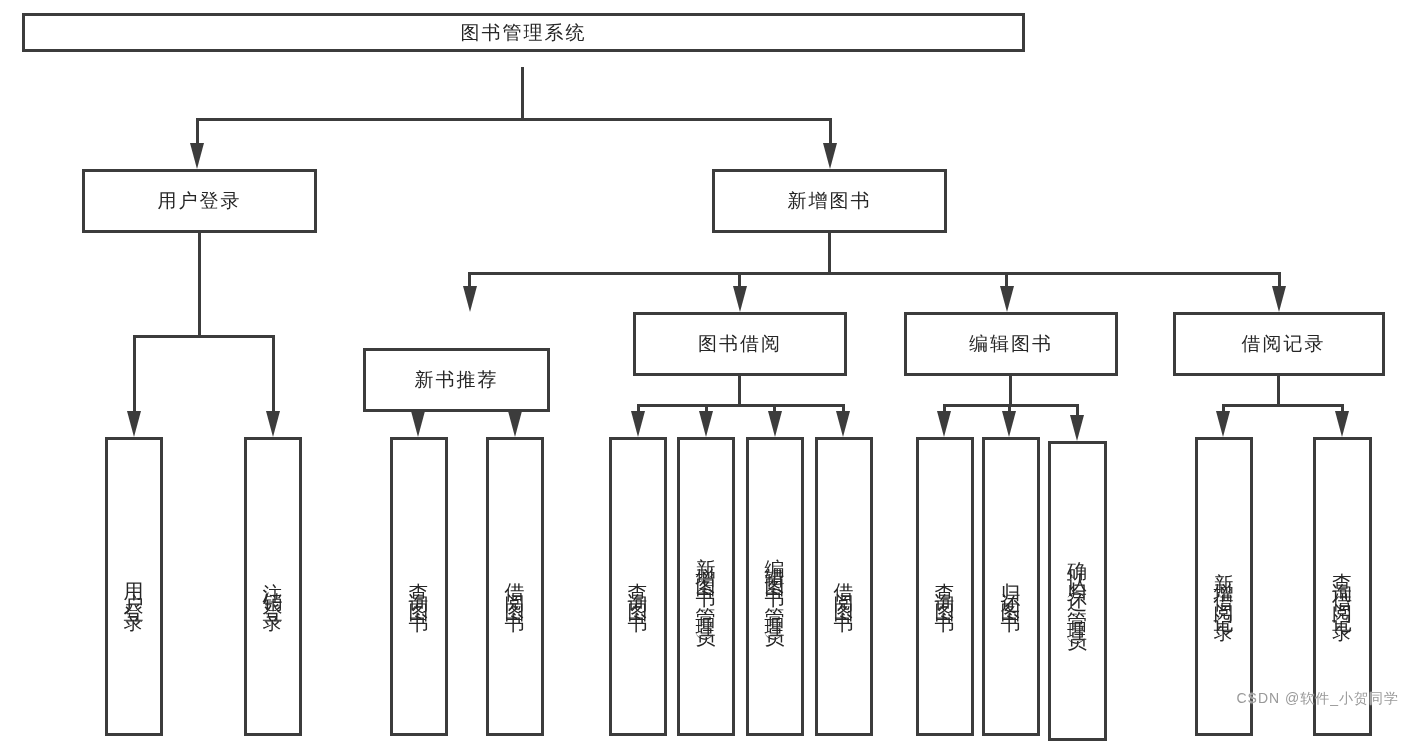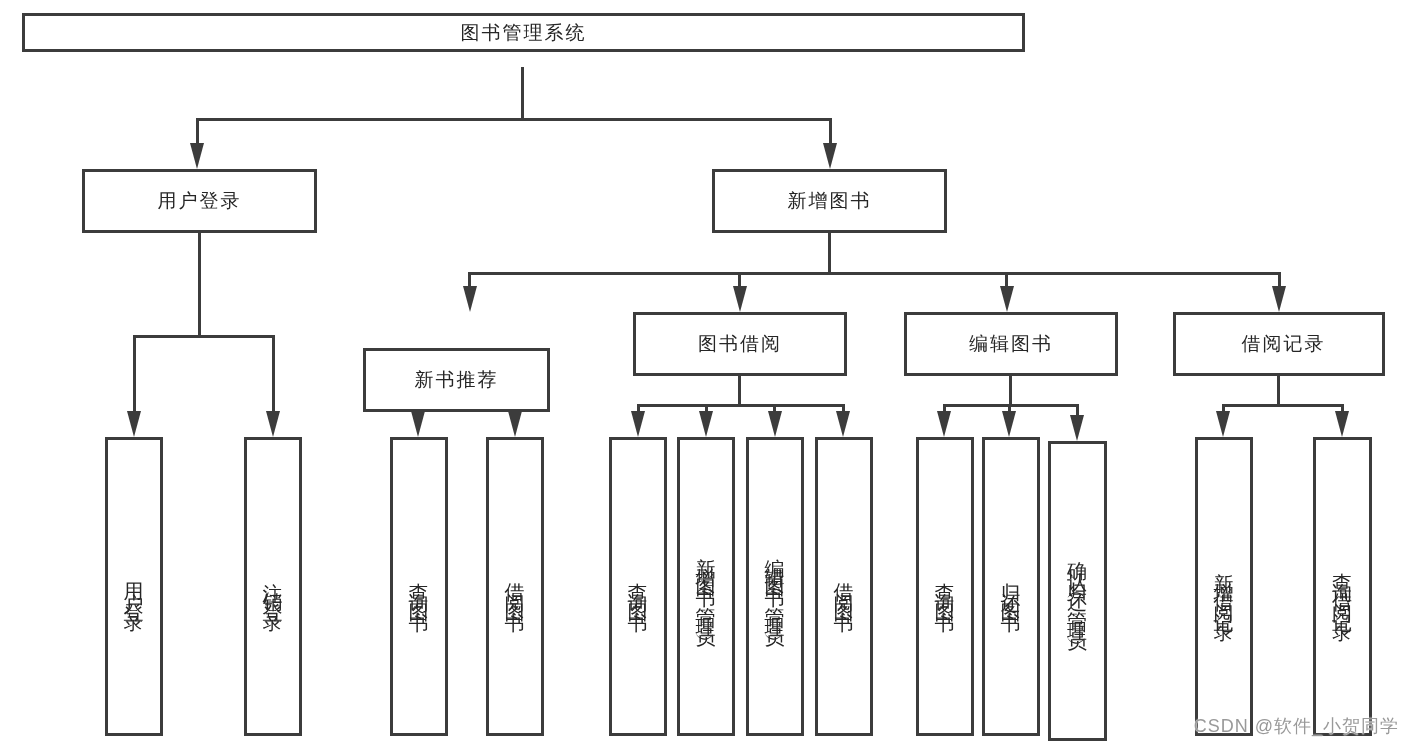--- a/index.html
+++ b/index.html
@@ -24,22 +24,22 @@
     line-height:1;
   }
   .line { position:absolute; background:#3c3c3c; }
   .arrowhead {
     position:absolute; width:0; height:0;
     border-left:7px solid transparent;
     border-right:7px solid transparent;
     border-top:26px solid #3c3c3c;
   }
   .watermark {
-    position:absolute; top:714px; right:6px; z-index:5;
-    font-size:18px; color:rgba(148,148,148,0.95);
+    position:absolute; top:690px; right:6px; z-index:5;
+    font-size:14px; color:rgba(148,148,148,0.95);
     text-shadow:0 0 2px #ffffff, 0 0 1px #ffffff;
     letter-spacing:1px;
   }
 </style>
 </head>
 <body>
 
 <div id="stage">
 
   <div class="line" style="left:521px; top:67px;  width:3px;  height:54px;"></div>

